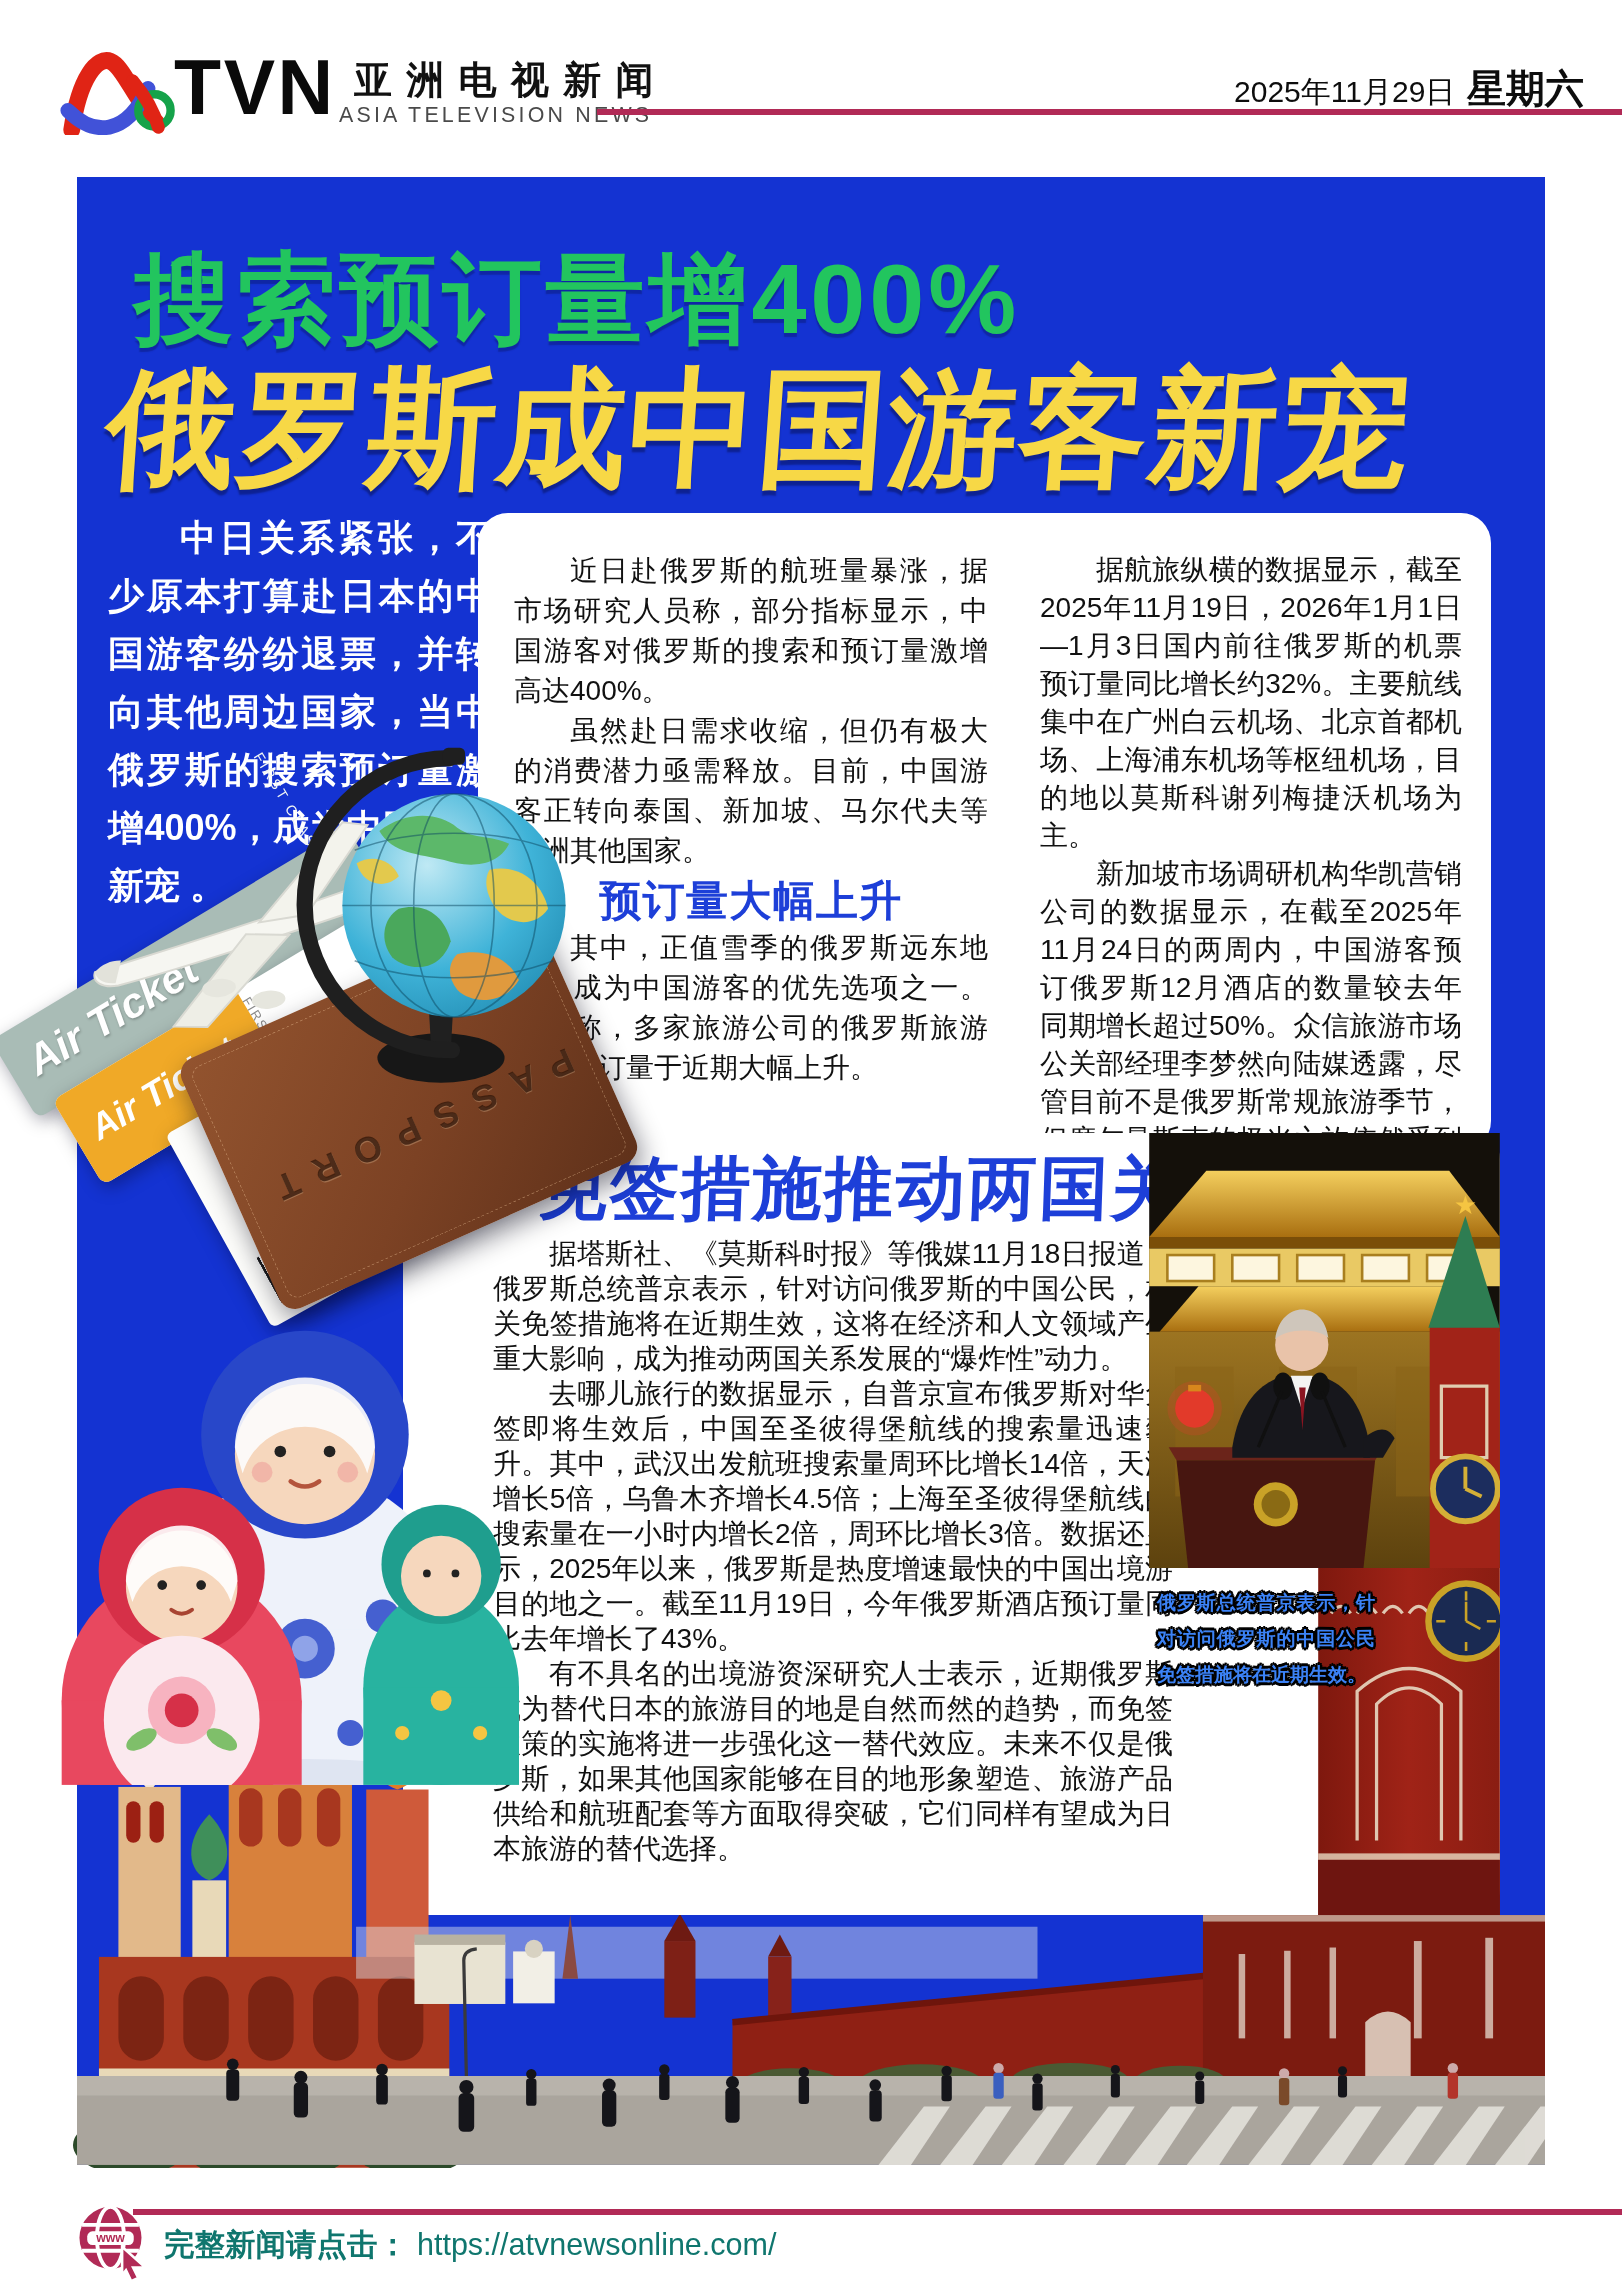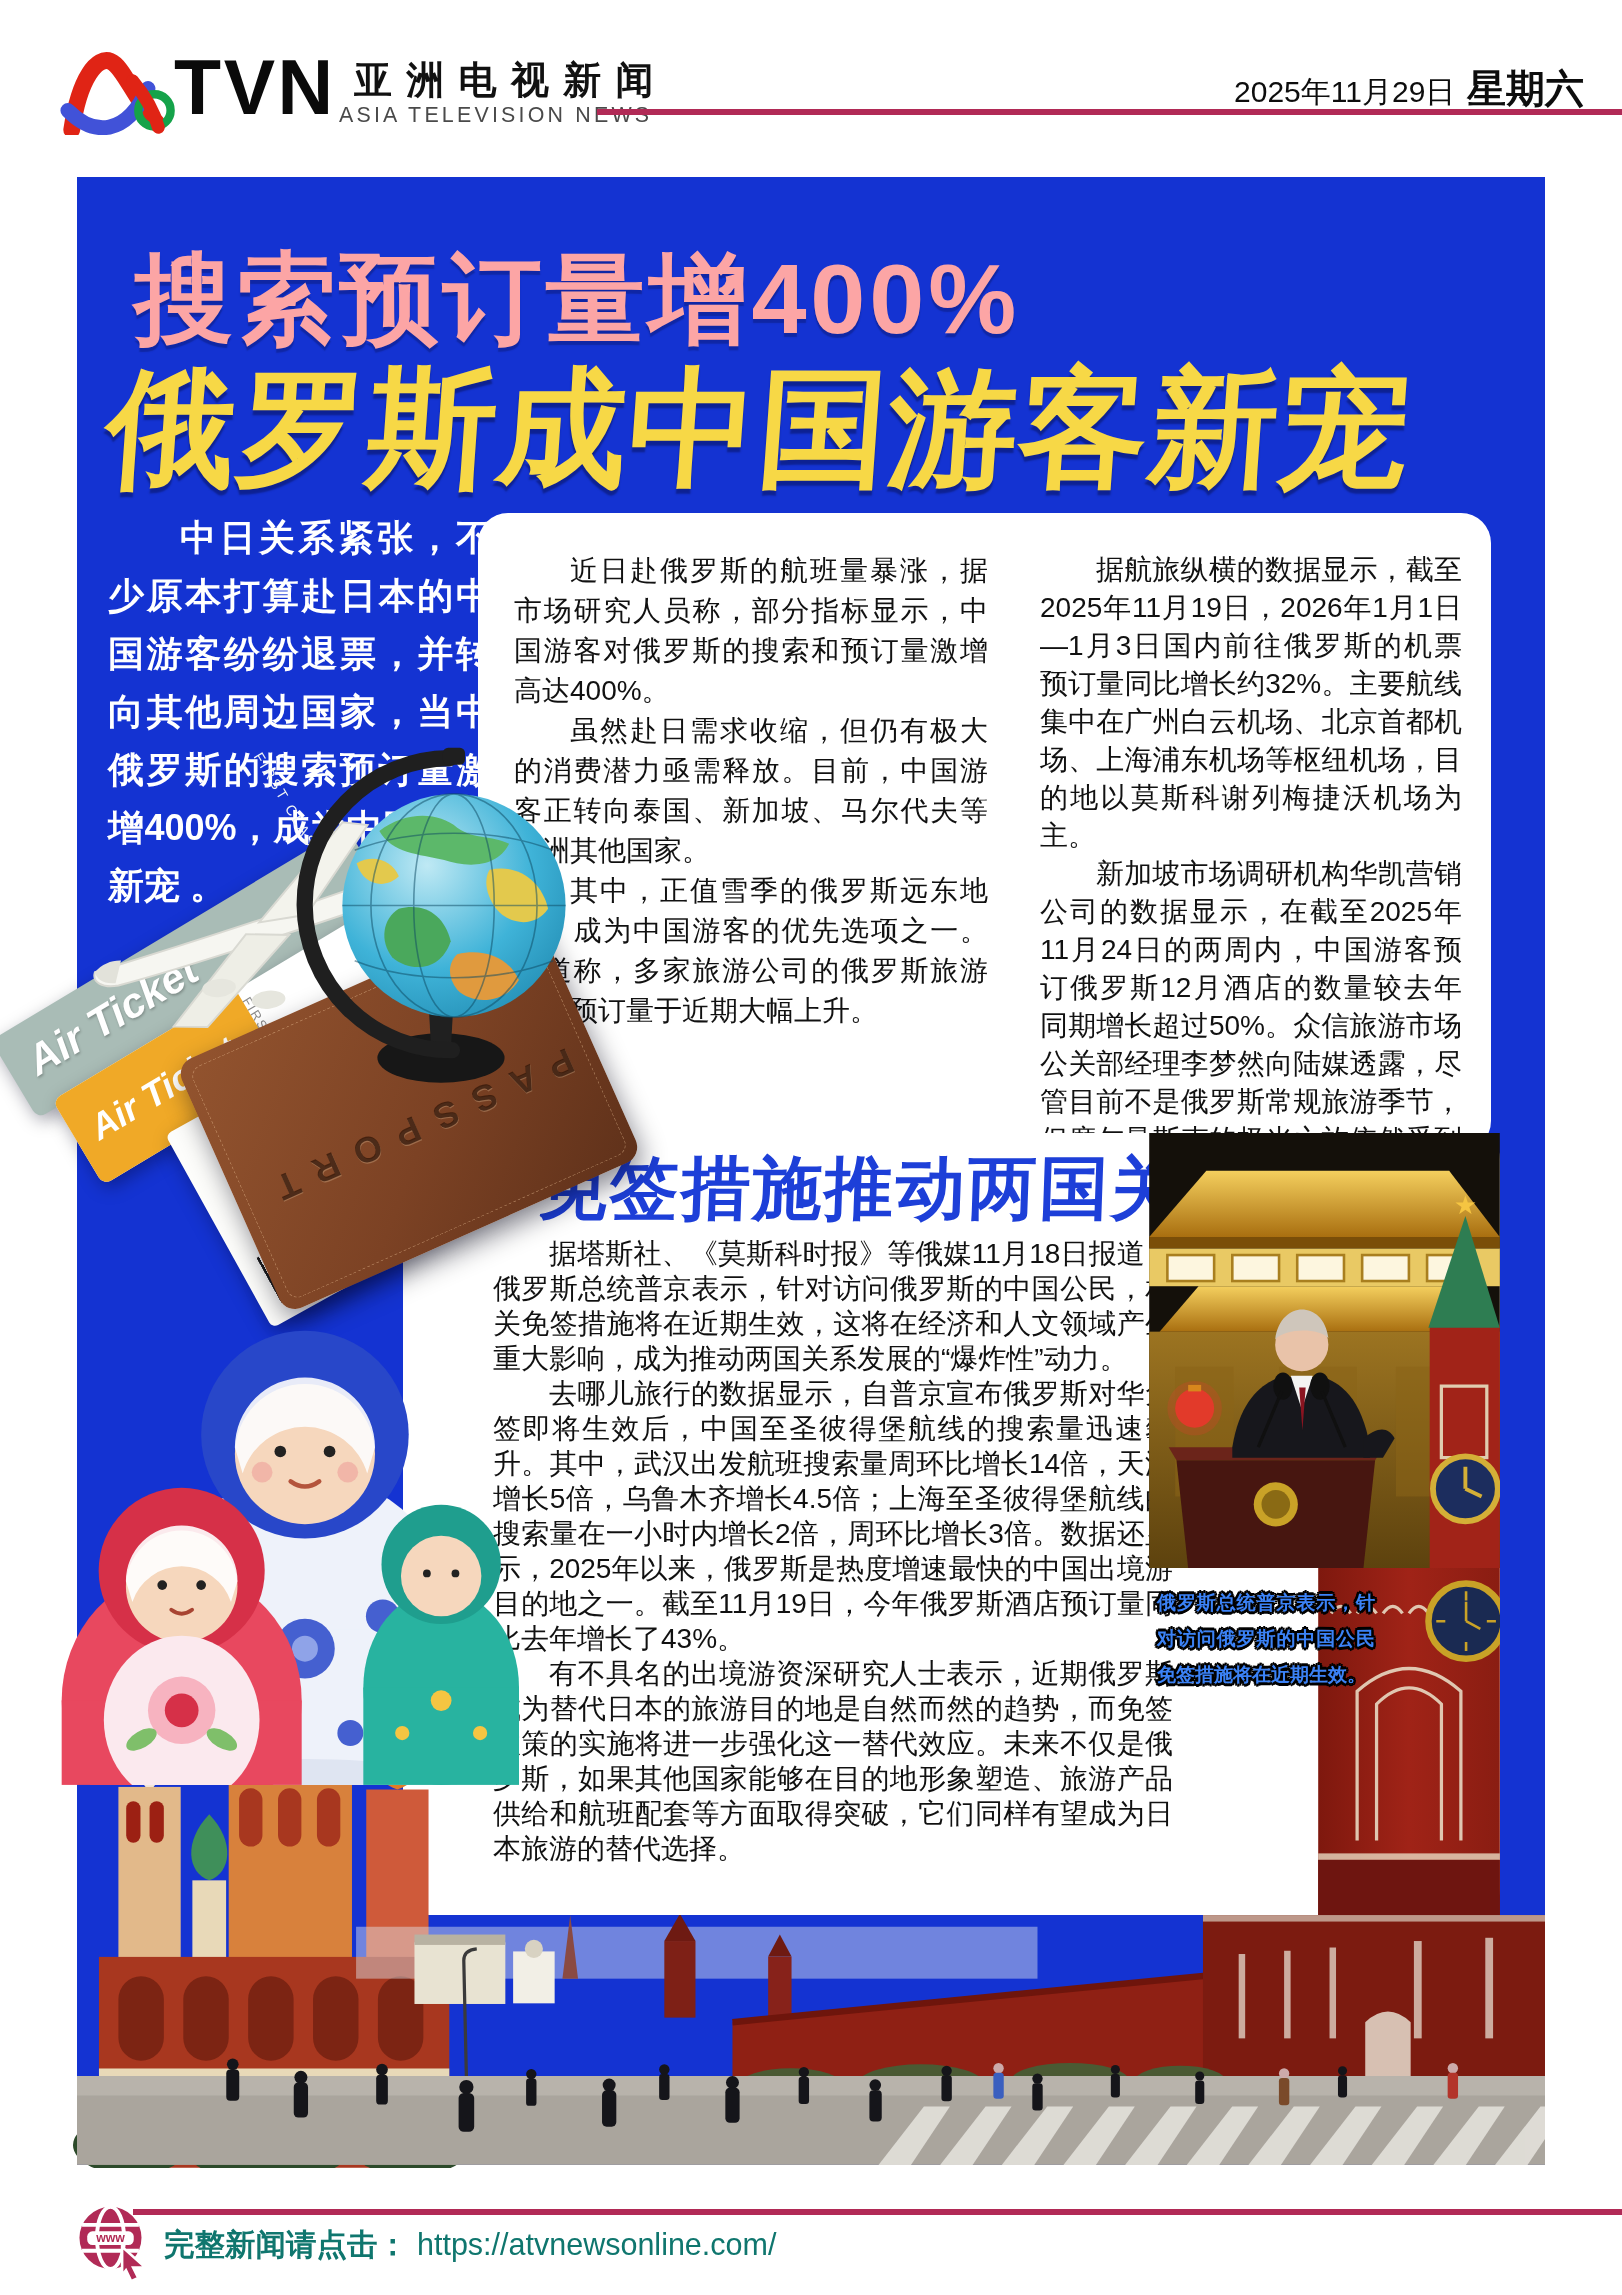--- a/index.html
+++ b/index.html
@@ -17,21 +17,21 @@
   .logo-tvn{position:absolute;left:174px;top:43px;font-size:77px;font-weight:900;letter-spacing:2.6px;color:#0a0a0a;}
   .logo-cn{position:absolute;left:354px;top:55px;font-size:38px;font-weight:700;letter-spacing:14.3px;color:#111;}
   .logo-en{position:absolute;left:339px;top:103px;font-size:21.4px;font-weight:400;letter-spacing:3.2px;color:#4a4a4a;}
   .header-rule{position:absolute;left:597px;top:109px;width:1026px;height:5.8px;background:var(--rule-crimson);}
   .header-date{position:absolute;right:39px;top:62px;white-space:nowrap;}
   .header-date .d{font-size:30px;font-weight:500;color:#0d0d0d;}
   .header-date .w{font-size:39px;font-weight:900;color:#0d0d0d;margin-left:11.7px;}
 
   
   .panel{position:absolute;left:77px;top:177px;width:1468px;height:1988px;background:var(--panel-blue);}
-  .kicker{position:absolute;left:57px;top:57px;font-size:99px;font-weight:900;color:#fca5a5;letter-spacing:3.9px;
+  .kicker{position:absolute;left:57px;top:57px;font-size:99px;font-weight:900;color:#22c55e;letter-spacing:3.9px;
           text-shadow:0 3.9px 1.3px rgba(0,0,30,.25);white-space:nowrap;}
   .headline{position:absolute;left:30px;top:166px;font-size:129px;font-weight:900;color:var(--headline-yellow);
             letter-spacing:1.3px;transform:skewX(-4deg);text-shadow:0 5.2px 1.9px rgba(0,0,30,.35);white-space:nowrap;}
   .intro{position:absolute;left:31px;top:332px;width:384px;font-size:36px;line-height:58px;font-weight:700;color:#fff;
          text-align:justify;text-indent:2em;}
 
   
   .card{position:absolute;background:#fff;border-radius:30px;}
   .card-top{left:401px;top:336px;width:1013px;height:638px;}
   .card-visa{left:326px;top:956px;width:1097px;height:782px;border-radius:26px;}
@@ -117,20 +117,21 @@
 
   <div class="panel">
     <div class="kicker">搜索预订量增400%</div>
     <div class="headline">俄罗斯成中国游客新宠</div>
     <div class="intro">中日关系紧张，不少原本打算赴日本的中国游客纷纷退票，并转向其他周边国家，当中俄罗斯的搜索预订量激增400%，成为中国游客新宠 。</div>
 
     <div class="card card-top">
       <div class="col col1">
         <p>近日赴俄罗斯的航班量暴涨，据市场研究人员称，部分指标显示，中国游客对俄罗斯的搜索和预订量激增高达400%。</p>
         <p>虽然赴日需求收缩，但仍有极大的消费潜力亟需释放。目前，中国游客正转向泰国、新加坡、马尔代夫等亚洲其他国家。</p>
+        <div class="subhead">预订量大幅上升</div>
         <p class="p3">其中，正值雪季的俄罗斯远东地区，成为中国游客的优先选项之一。报道称，多家旅游公司的俄罗斯旅游产品预订量于近期大幅上升。</p>
       </div>
       <div class="col col2">
         <p>据航旅纵横的数据显示，截至2025年11月19日，2026年1月1日—1月3日国内前往俄罗斯的机票预订量同比增长约32%。主要航线集中在广州白云机场、北京首都机场、上海浦东机场等枢纽机场，目的地以莫斯科谢列梅捷沃机场为主。</p>
         <p>新加坡市场调研机构华凯营销公司的数据显示，在截至2025年11月24日的两周内，中国游客预订俄罗斯12月酒店的数量较去年同期增长超过50%。众信旅游市场公关部经理李梦然向陆媒透露，尽管目前不是俄罗斯常规旅游季节，但摩尔曼斯克的极光之旅依然受到中国游客的青睐。</p>
       </div>
     </div>
 
     <div class="card card-visa">
       <div class="visa-heading">免签措施推动两国关系</div>

